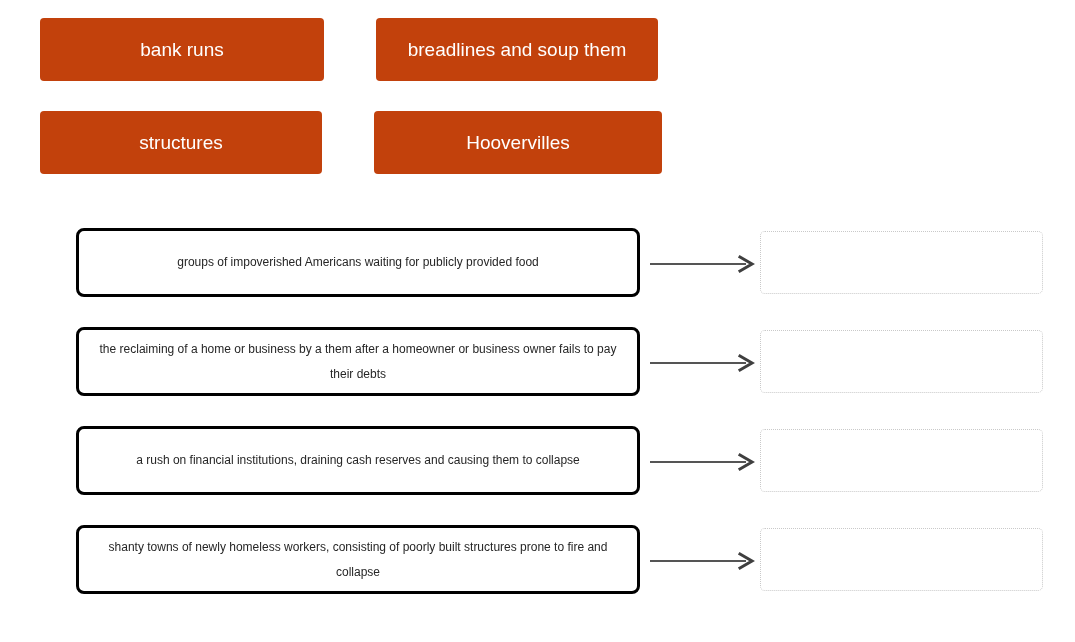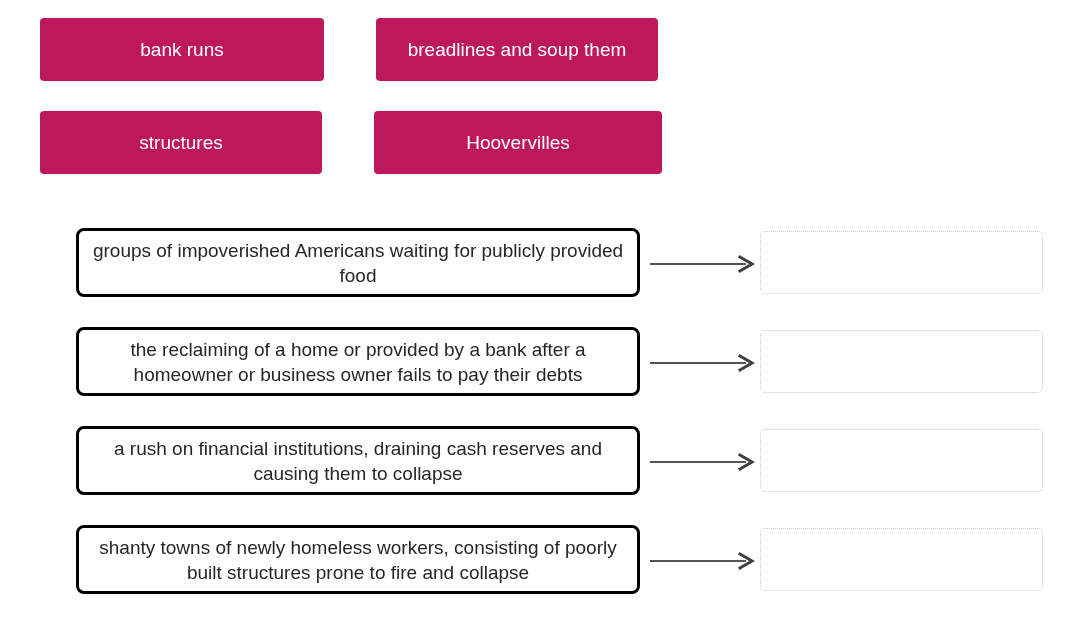--- a/index.html
+++ b/index.html
@@ -23,21 +23,21 @@
     left: 40px;
     top: 18px;
     width: 1000px;
     display: flex;
     flex-wrap: wrap;
     align-content: flex-start;
   }
   .tile {
     height: 63px;
     box-sizing: border-box;
-    background: #be185d;
+    background: #c2410c;
     border-radius: 4px;
     color: #ffffff;
     font-size: 19px;
     line-height: 63px;
     text-align: center;
     white-space: nowrap;
     overflow: hidden;
     cursor: move;
     user-select: none;
     margin-right: 52px;
@@ -64,21 +64,21 @@
     position: absolute;
     left: 76px;
     top: 15px;
     width: 564px;
     height: 69px;
     box-sizing: border-box;
     border: 3px solid #000000;
     border-radius: 8px;
     background: #ffffff;
     color: #262626;
-    font-size: 19px;
+    font-size: 12px;
     line-height: 25px;
     text-align: center;
     display: flex;
     align-items: center;
     justify-content: center;
     padding: 0 10px;
   }
   .definition-box .def-text {
     display: block;
     width: 100%;
@@ -133,21 +133,21 @@
         <polyline points="92,3 104,10 92,17" fill="none" stroke="#3f3f3f" stroke-width="3" stroke-linecap="square" stroke-linejoin="miter"></polyline>
       </svg>
     </div>
     <div class="drop-zone">
       <span></span>
     </div>
   </div>
 
   <div class="match-row">
     <div class="definition-box">
-      <span class="def-text">the reclaiming of a home or provided by a bank after a homeowner or business owner fails to pay their debts</span>
+      <span class="def-text">the reclaiming of a home or business by a them after a homeowner or business owner fails to pay their debts</span>
     </div>
     <div class="connector">
       <svg width="112" height="20" viewBox="0 0 112 20" aria-hidden="true">
         <line x1="2" y1="10" x2="98" y2="10" stroke="#555555" stroke-width="2"></line>
         <polyline points="92,3 104,10 92,17" fill="none" stroke="#3f3f3f" stroke-width="3" stroke-linecap="square" stroke-linejoin="miter"></polyline>
       </svg>
     </div>
     <div class="drop-zone">
       <span></span>
     </div>

